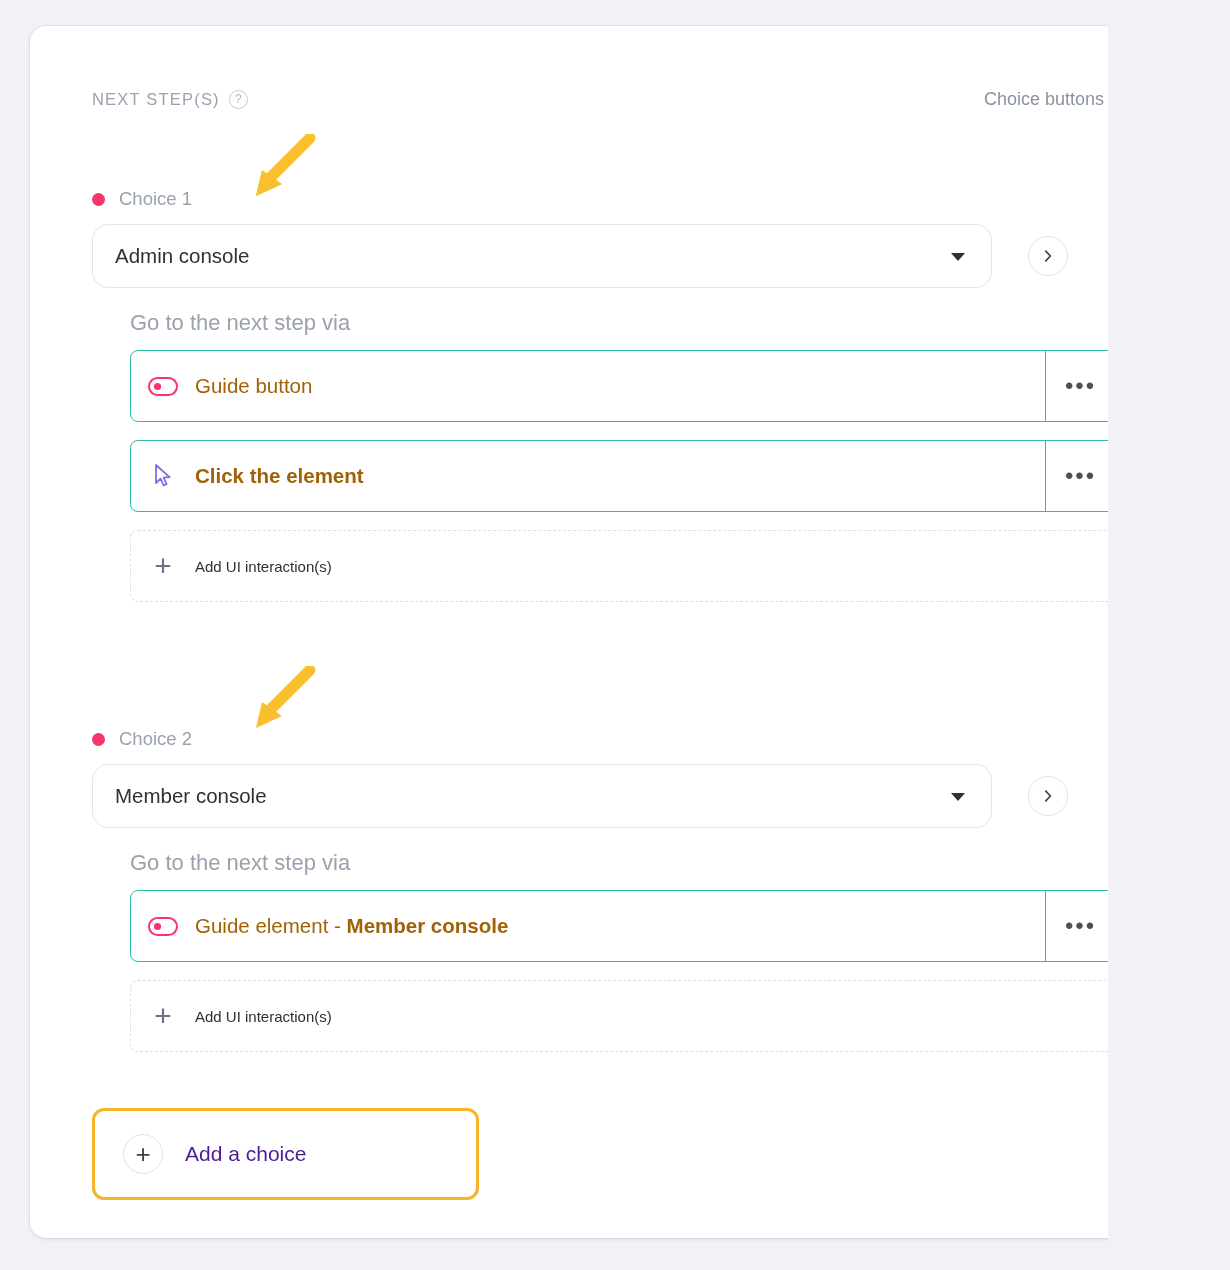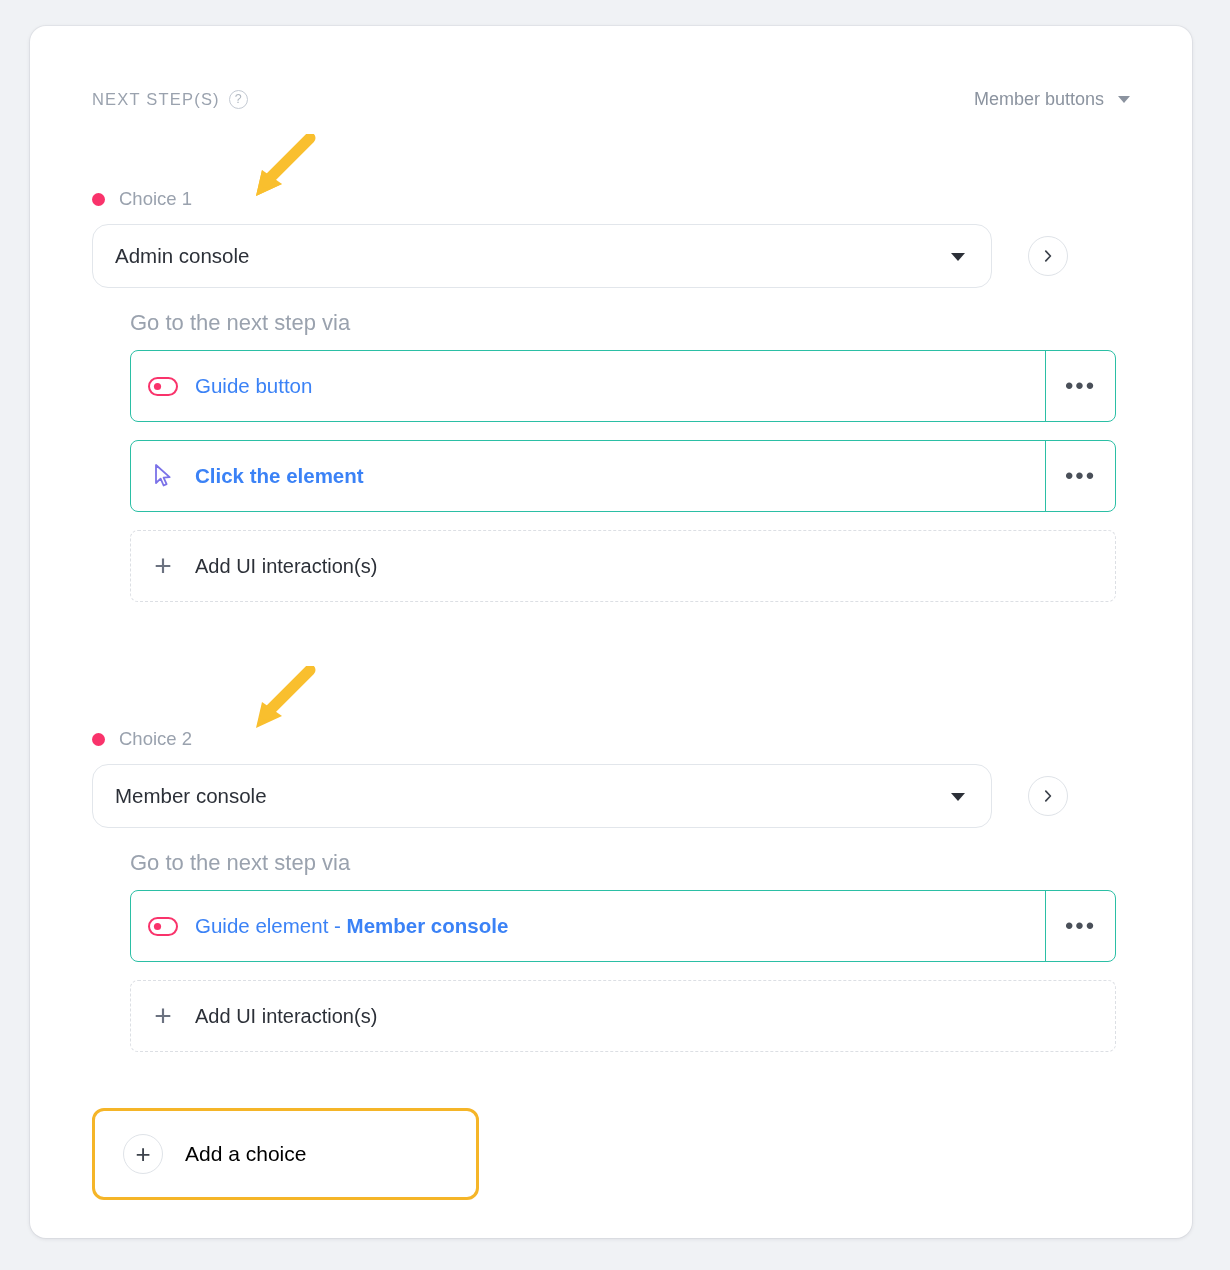--- a/index.html
+++ b/index.html
@@ -4,21 +4,21 @@
 <style>
   * { box-sizing: border-box; }
   html, body {
     margin: 0;
     padding: 0;
     background: #f0f2f5;
     font-family: "Liberation Sans", sans-serif;
   }
   #page {
     position: relative;
-    width: 1230px;
+    width: 1108px;
     height: 1270px;
     background: #f0f2f5;
     overflow: hidden;
   }
   .card {
     position: absolute;
     left: 30px;
     top: 26px;
     width: 1162px;
     height: 1212px;
@@ -169,21 +169,21 @@
   }
   .interaction .ia-icon {
     width: 64px;
     display: flex;
     align-items: center;
     justify-content: center;
     flex: none;
   }
   .interaction .ia-text {
     font-size: 20.5px;
-    color: #3b82f6;
+    color: #a16207;
     flex: 1;
   }
   .interaction .ia-text b { font-weight: 700; }
   .dots-btn {
     width: 70px;
     height: 100%;
     border-left: 1.5px solid #2bbfa5;
     display: flex;
     align-items: center;
     justify-content: center;
@@ -208,21 +208,21 @@
     width: 64px;
     display: flex;
     align-items: center;
     justify-content: center;
     font-size: 30px;
     color: #6b7280;
     font-weight: 300;
     flex: none;
   }
   .add-interaction .ai-text {
-    font-size: 20px;
+    font-size: 15px;
     color: #2c3038;
   }
 
   
   .add-choice {
     position: absolute;
     left: 62px;
     top: 1082px;
     width: 387px;
     height: 92px;
@@ -243,21 +243,21 @@
     display: flex;
     align-items: center;
     justify-content: center;
     font-size: 26px;
     color: #3d434c;
     font-weight: 300;
     flex: none;
   }
   .add-choice .ac-text {
     font-size: 21px;
-    color: #000000;
+    color: #4c1d95;
   }
 
   
   .arrow {
     position: absolute;
     pointer-events: none;
   }
 </style>
 </head>
 <body>
@@ -265,21 +265,21 @@
 <div id="page">
   <div class="card">
     <div class="card-inner">
 
       <div class="header">
         <div class="header-left">
           <span class="section-title">NEXT STEP(S)</span>
           <span class="help-icon">?</span>
         </div>
         <div class="header-right">
-          <span class="label">Member buttons</span>
+          <span class="label">Choice buttons</span>
           <span class="caret-down"></span>
         </div>
       </div>
 
       <div class="choice-block" style="top:162px;">
         <div class="choice-head">
           <span class="dot"></span>
           <span class="choice-label">Choice 1</span>
         </div>
 

